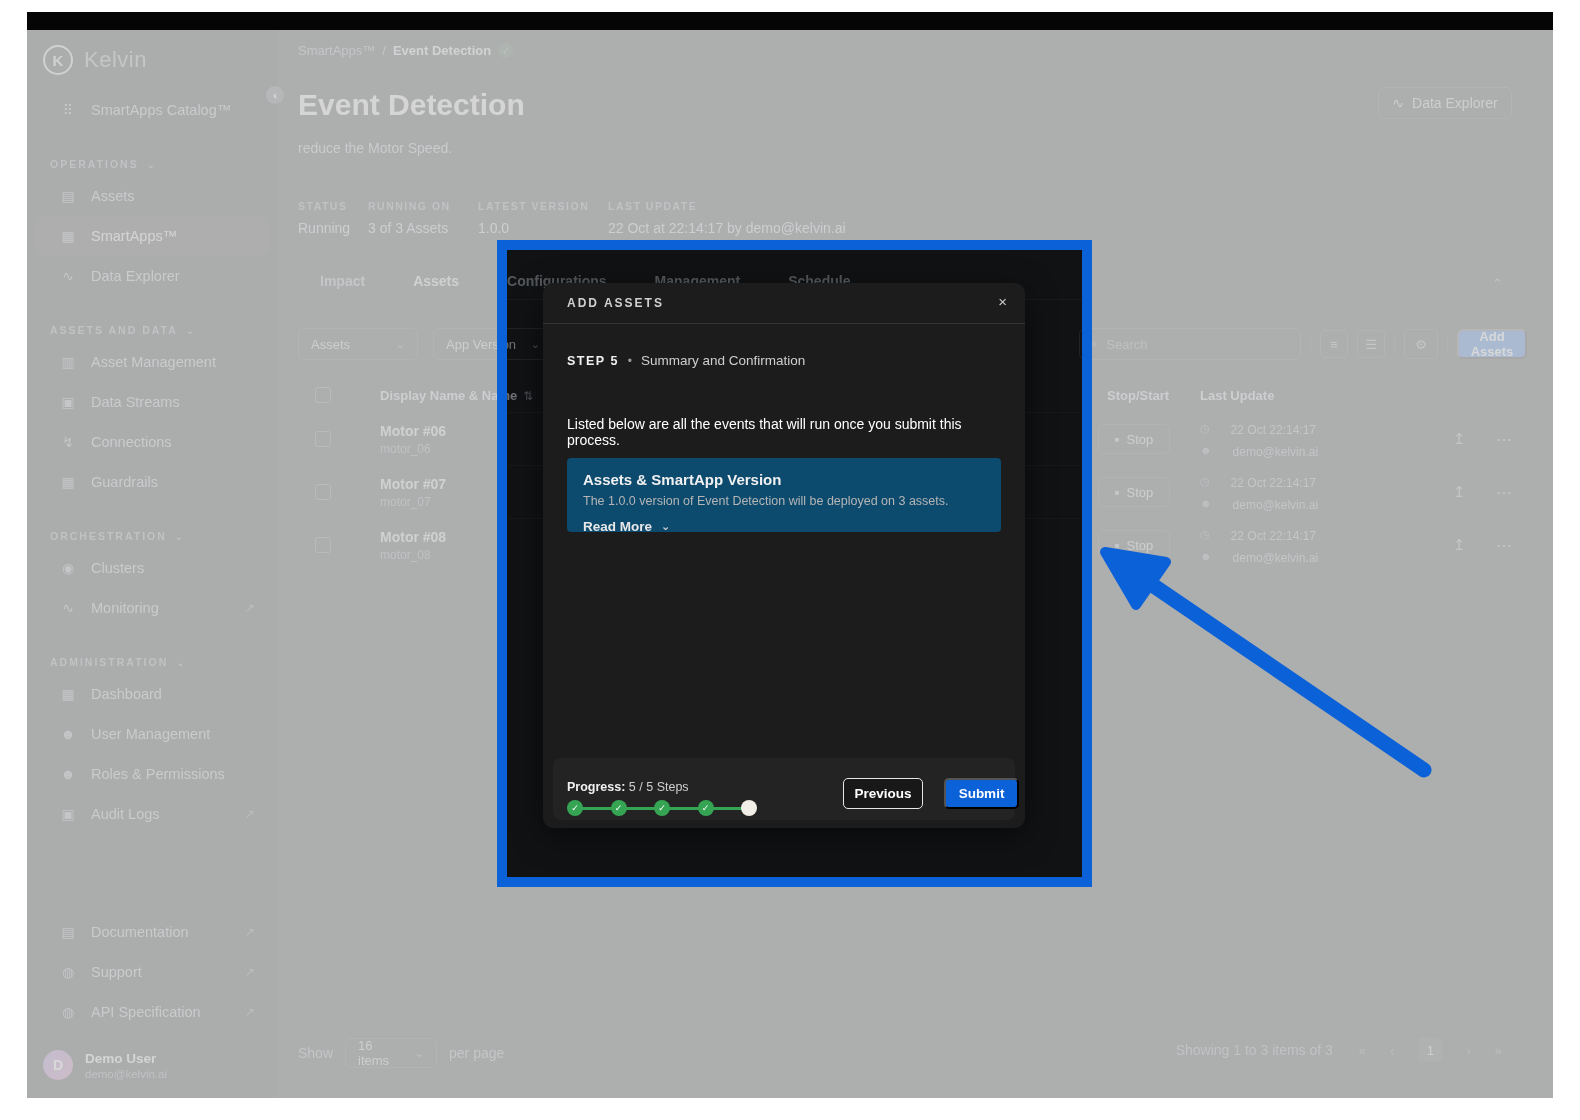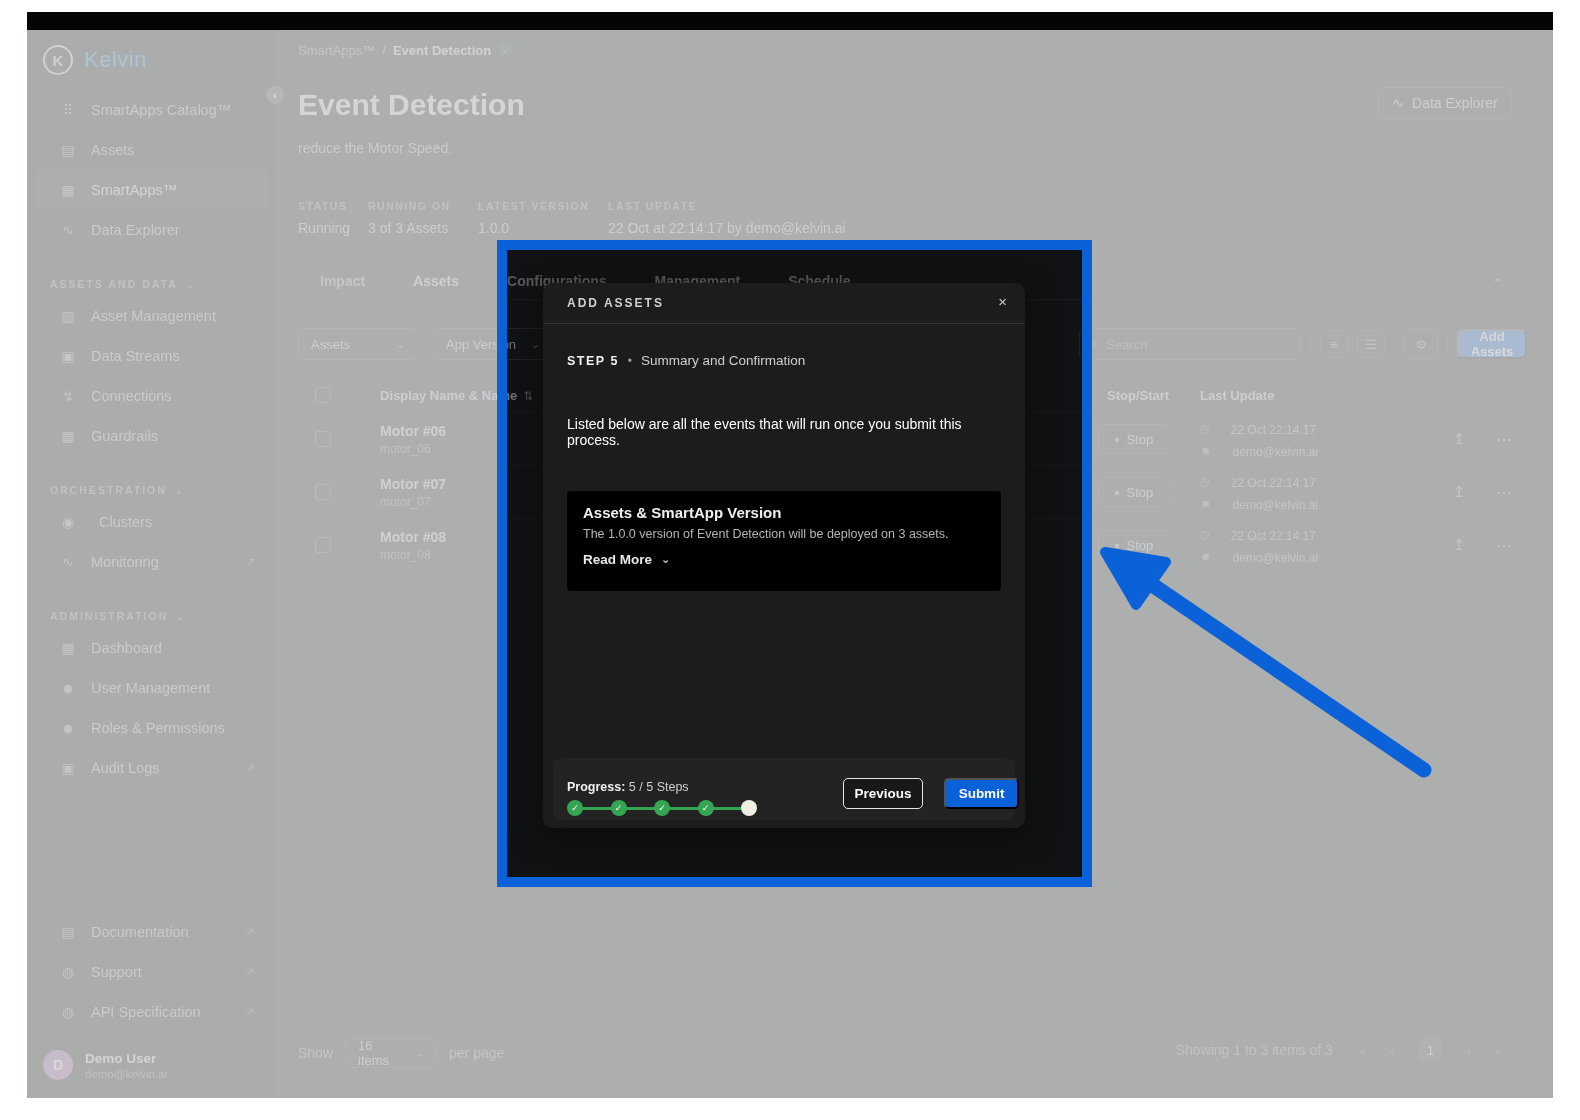--- a/index.html
+++ b/index.html
@@ -8,21 +8,21 @@
 
   
   .app{position:absolute;left:27px;top:12px;width:1526px;height:1086px;background:#1e2125;}
   .topbar{position:absolute;left:0;top:0;width:100%;height:18px;background:#0a0a0a;}
   .app-body{position:absolute;left:0;top:18px;width:100%;height:1068px;display:flex;}
 
   
   .sidebar{position:relative;width:250px;height:100%;background:#14161a;flex:0 0 250px;display:flex;flex-direction:column;}
   .logo-row{height:60px;display:flex;align-items:center;padding-left:16px;}
   .logo-circle{width:30px;height:30px;border-radius:50%;border:2px solid #d8dadd;color:#d8dadd;display:flex;align-items:center;justify-content:center;font-size:15px;font-weight:700;}
-  .logo-text{color:#0ea5e9;font-size:22px;font-weight:400;margin-left:11px;letter-spacing:.5px;}
+  .logo-text{color:#a3a3a3;font-size:22px;font-weight:400;margin-left:11px;letter-spacing:.5px;}
   .side-item{height:40px;display:flex;align-items:center;padding:0 14px 0 23px;color:#b7bcc2;font-size:14.5px;position:relative;margin:0 8px;border-radius:6px;}
   .side-item .glyph{width:20px;text-align:center;margin-right:13px;font-size:14px;color:#9aa0a6;}
   .side-item.selected{background:rgba(255,255,255,.07);color:#e8eaed;}
   .side-item .ext{margin-left:auto;color:#6d7177;font-size:12px;}
   .side-section{height:46px;display:flex;align-items:flex-end;padding:0 0 6px 23px;color:#8a8f98;font-size:10.5px;font-weight:700;letter-spacing:2px;}
   .side-section .glyph{margin-left:8px;font-size:10px;}
   .side-bottom{margin-top:auto;}
   .user-block{height:66px;display:flex;align-items:center;padding-left:16px;}
   .avatar{width:30px;height:30px;border-radius:50%;background:linear-gradient(135deg,#8e6fc9,#c96fae);color:#fff;display:flex;align-items:center;justify-content:center;font-size:14px;font-weight:700;}
   .user-meta{margin-left:12px;}
@@ -94,21 +94,21 @@
   .backdrop{position:absolute;left:0;top:0;width:100%;height:100%;background:rgba(0,0,0,.45);}
   .modal{position:absolute;left:543px;top:283px;width:482px;height:545px;background:#1c1c1c;border-radius:10px;box-shadow:0 8px 30px rgba(0,0,0,.5);}
   .modal-header{position:relative;height:41px;border-bottom:1px solid #353535;display:flex;align-items:center;padding:0 24px;}
   .modal-title{font-size:12px;font-weight:700;letter-spacing:2px;color:#d0d0d0;}
   .modal-close{position:absolute;right:18px;top:11px;color:#c9c9c9;font-size:15px;line-height:1;}
   .step-row{position:absolute;left:24px;top:70px;display:flex;align-items:center;gap:9px;}
   .step-label{font-size:12.5px;font-weight:700;letter-spacing:1.5px;color:#f0f0f0;}
   .step-dot{color:#9b9b9b;font-size:12px;}
   .step-title{font-size:13.5px;color:#cfcfcf;}
   .modal-desc{position:absolute;left:24px;top:133px;width:430px;font-size:14px;color:#ffffff;}
-  .modal-card{position:absolute;left:24px;top:175px;width:434px;height:100px;background:#000000;border-radius:4px;padding:13px 16px;margin-top:33px;}
+  .modal-card{position:absolute;left:24px;top:175px;width:434px;height:74px;background:#0c4a6e;border-radius:4px;padding:13px 16px;}
   .card-title{font-size:15px;font-weight:700;color:#f0f0f0;}
   .card-body{font-size:12.5px;color:#b5b5b5;margin-top:6px;}
   .read-more{margin-top:11px;display:flex;align-items:center;gap:9px;font-size:13.5px;font-weight:700;color:#e8e8e8;}
   .read-more .glyph{font-size:11px;color:#cfcfcf;}
   .modal-footerbar{position:absolute;left:10px;right:10px;bottom:8px;height:62px;background:#232323;border-radius:8px;}
   .progress-label{position:absolute;left:24px;top:497px;font-size:12.5px;color:#cfcfcf;}
   .progress-label b{color:#f0f0f0;}
   .dots{position:absolute;left:24px;top:517px;width:190px;height:16px;}
   .dots .line{position:absolute;left:6px;right:6px;top:7px;height:3px;background:#35a554;border-radius:2px;}
   .dot{position:absolute;top:0;width:16px;height:16px;border-radius:50%;display:flex;align-items:center;justify-content:center;font-size:9px;color:#fff;}
@@ -137,20 +137,24 @@
       <aside class="sidebar">
         <div class="logo-row">
           <div class="logo-circle">K</div>
           <div class="logo-text">Kelvin</div>
         </div>
         <div id="side-items">
             <div class="side-item">
               <div class="glyph">⠿</div>
               <div style="display: inline;">SmartApps Catalog™</div>
             </div>
+            <div class="side-section">
+              <div style="display: inline;">OPERATIONS</div>
+              <div class="glyph" style="display: inline;">⌄</div>
+            </div>
             <div class="side-item">
               <div class="glyph">▤</div>
               <div style="display: inline;">Assets</div>
             </div>
             <div class="side-item selected">
               <div class="glyph">▦</div>
               <div style="display: inline;">SmartApps™</div>
             </div>
             <div class="side-item">
               <div class="glyph">∿</div>
@@ -175,21 +179,21 @@
             <div class="side-item">
               <div class="glyph">▦</div>
               <div style="display: inline;">Guardrails</div>
             </div>
             <div class="side-section">
               <div style="display: inline;">ORCHESTRATION</div>
               <div class="glyph" style="display: inline;">⌄</div>
             </div>
             <div class="side-item">
               <div class="glyph">◉</div>
-              <div style="display: inline; margin-left: 8px;">Clusters</div>
+              <div style="display: inline;">Clusters</div>
             </div>
             <div class="side-item">
               <div class="glyph">∿</div>
               <div style="display: inline;">Monitoring</div>
               <div class="ext">↗</div>
             </div>
             <div class="side-section">
               <div style="display: inline;">ADMINISTRATION</div>
               <div class="glyph" style="display: inline;">⌄</div>
             </div>

